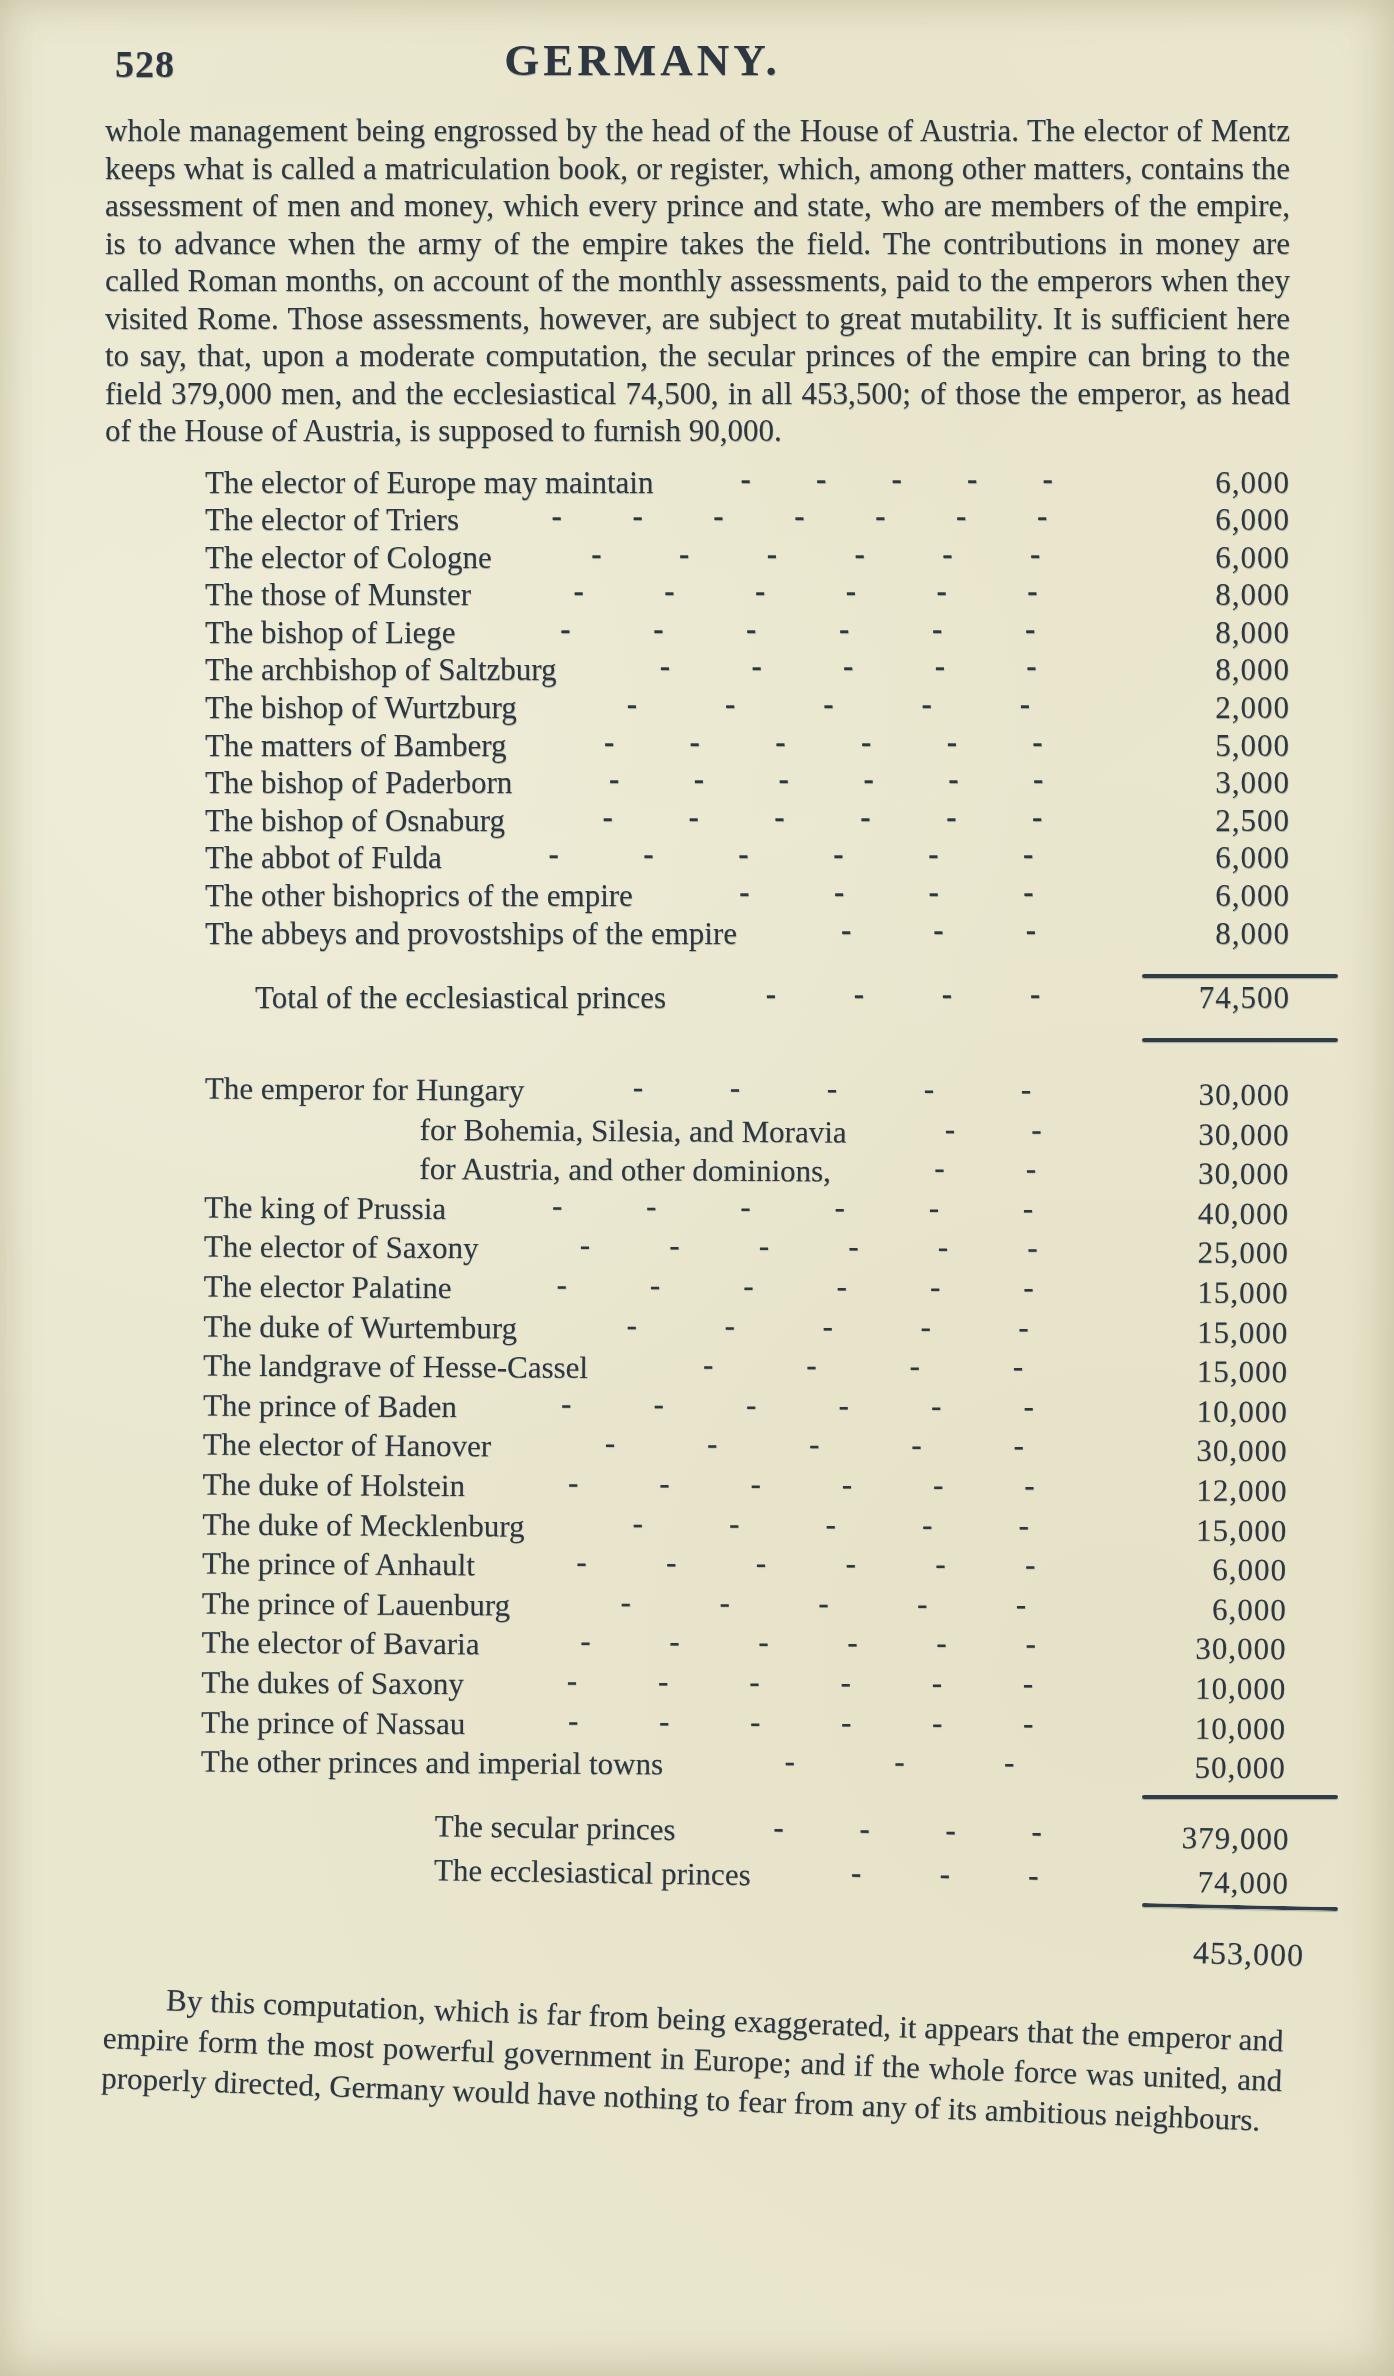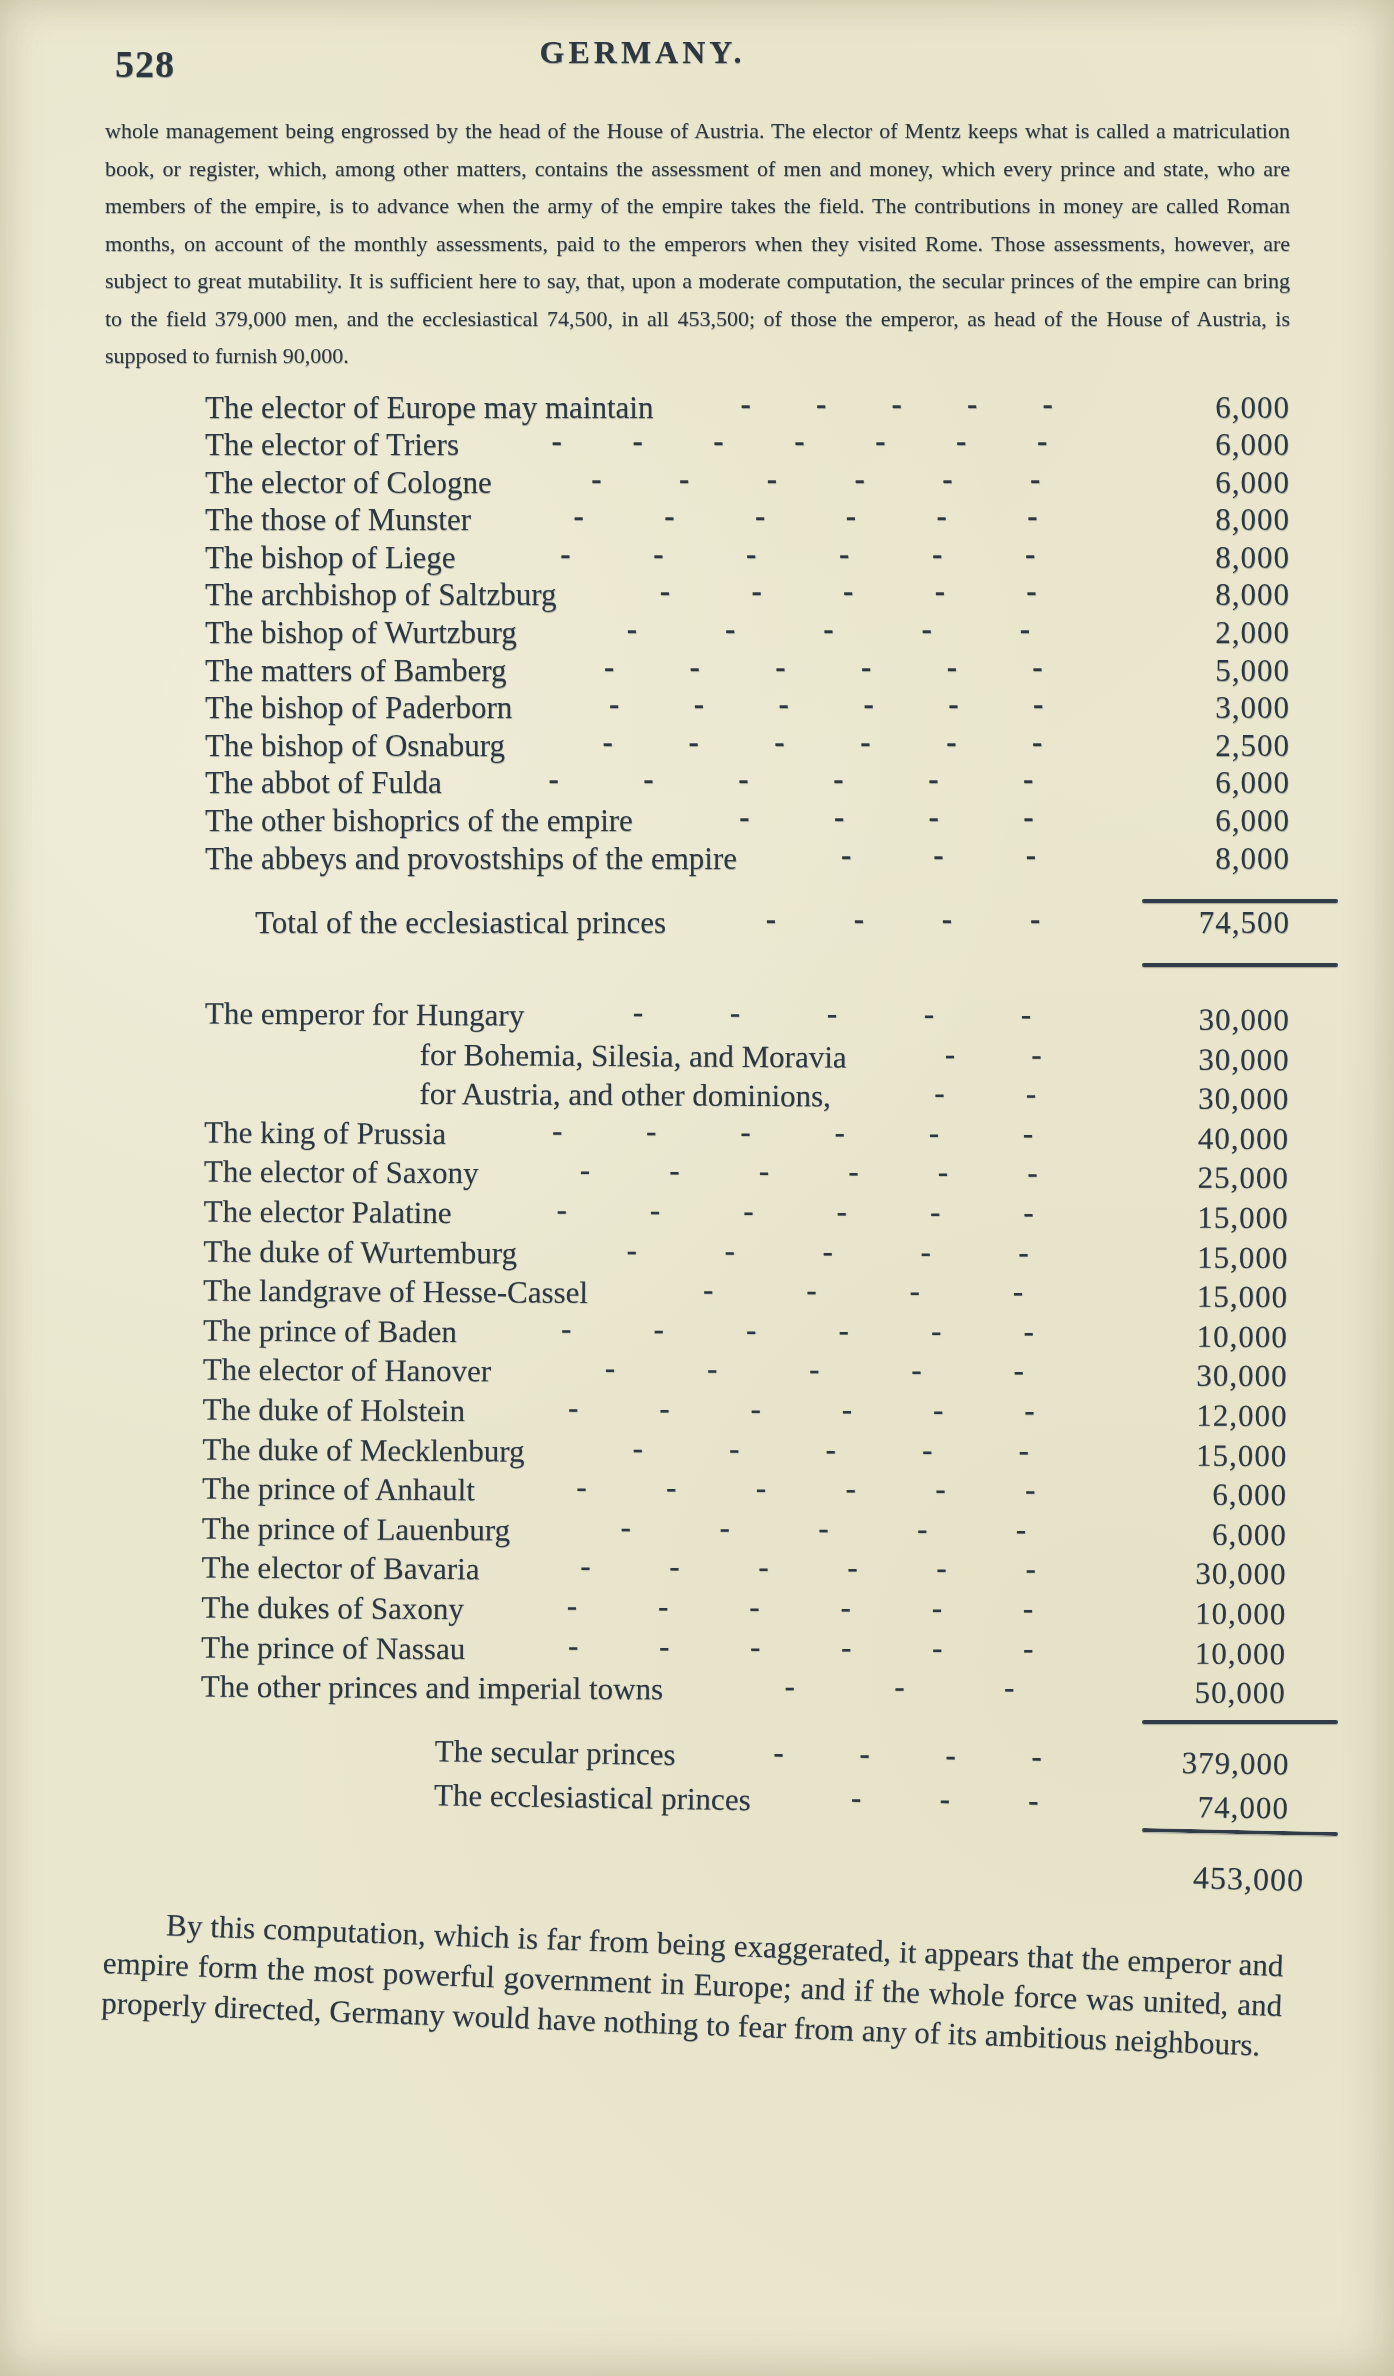--- a/index.html
+++ b/index.html
@@ -19,24 +19,24 @@
   .content{
     position:absolute;left:105px;top:26px;width:1185px;
     display:flex;flex-direction:column;
   }
   .ink{ text-shadow:0.4px 0.5px 0.7px rgba(44,55,66,.38); }
 
   
   .header{position:relative;height:64px;}
   .page-number{position:absolute;left:10px;top:16px;font-size:38px;font-weight:bold;letter-spacing:1px;}
   .running-title{position:absolute;left:0;right:0;top:8px;text-align:center;transform:translateX(-55px);
-    font-size:32px;font-weight:bold;letter-spacing:4px;}
+    font-size:45px;font-weight:bold;letter-spacing:4px;}
 
   
-  .intro{margin-top:22px;font-size:22px;line-height:37.5px;text-align:justify;}
+  .intro{margin-top:22px;font-size:31px;line-height:37.5px;text-align:justify;}
   .closing{font-size:31px;line-height:40px;text-align:justify;text-indent:62px;
     transform:rotate(2.1deg);transform-origin:0 0;margin-top:6px;width:1180px;}
 
   
   .row{display:flex;align-items:baseline;font-size:31px;}
   .row .label{flex:none;white-space:nowrap;}
   .row .leader{flex:1;display:flex;justify-content:space-evenly;align-items:baseline;padding:0 22px;font-weight:bold;}
   .row .leader span{transform:translateY(-4px);}
   .row .value{flex:none;width:150px;text-align:right;letter-spacing:1px;}
   .eccl-list{margin-top:14px;}

